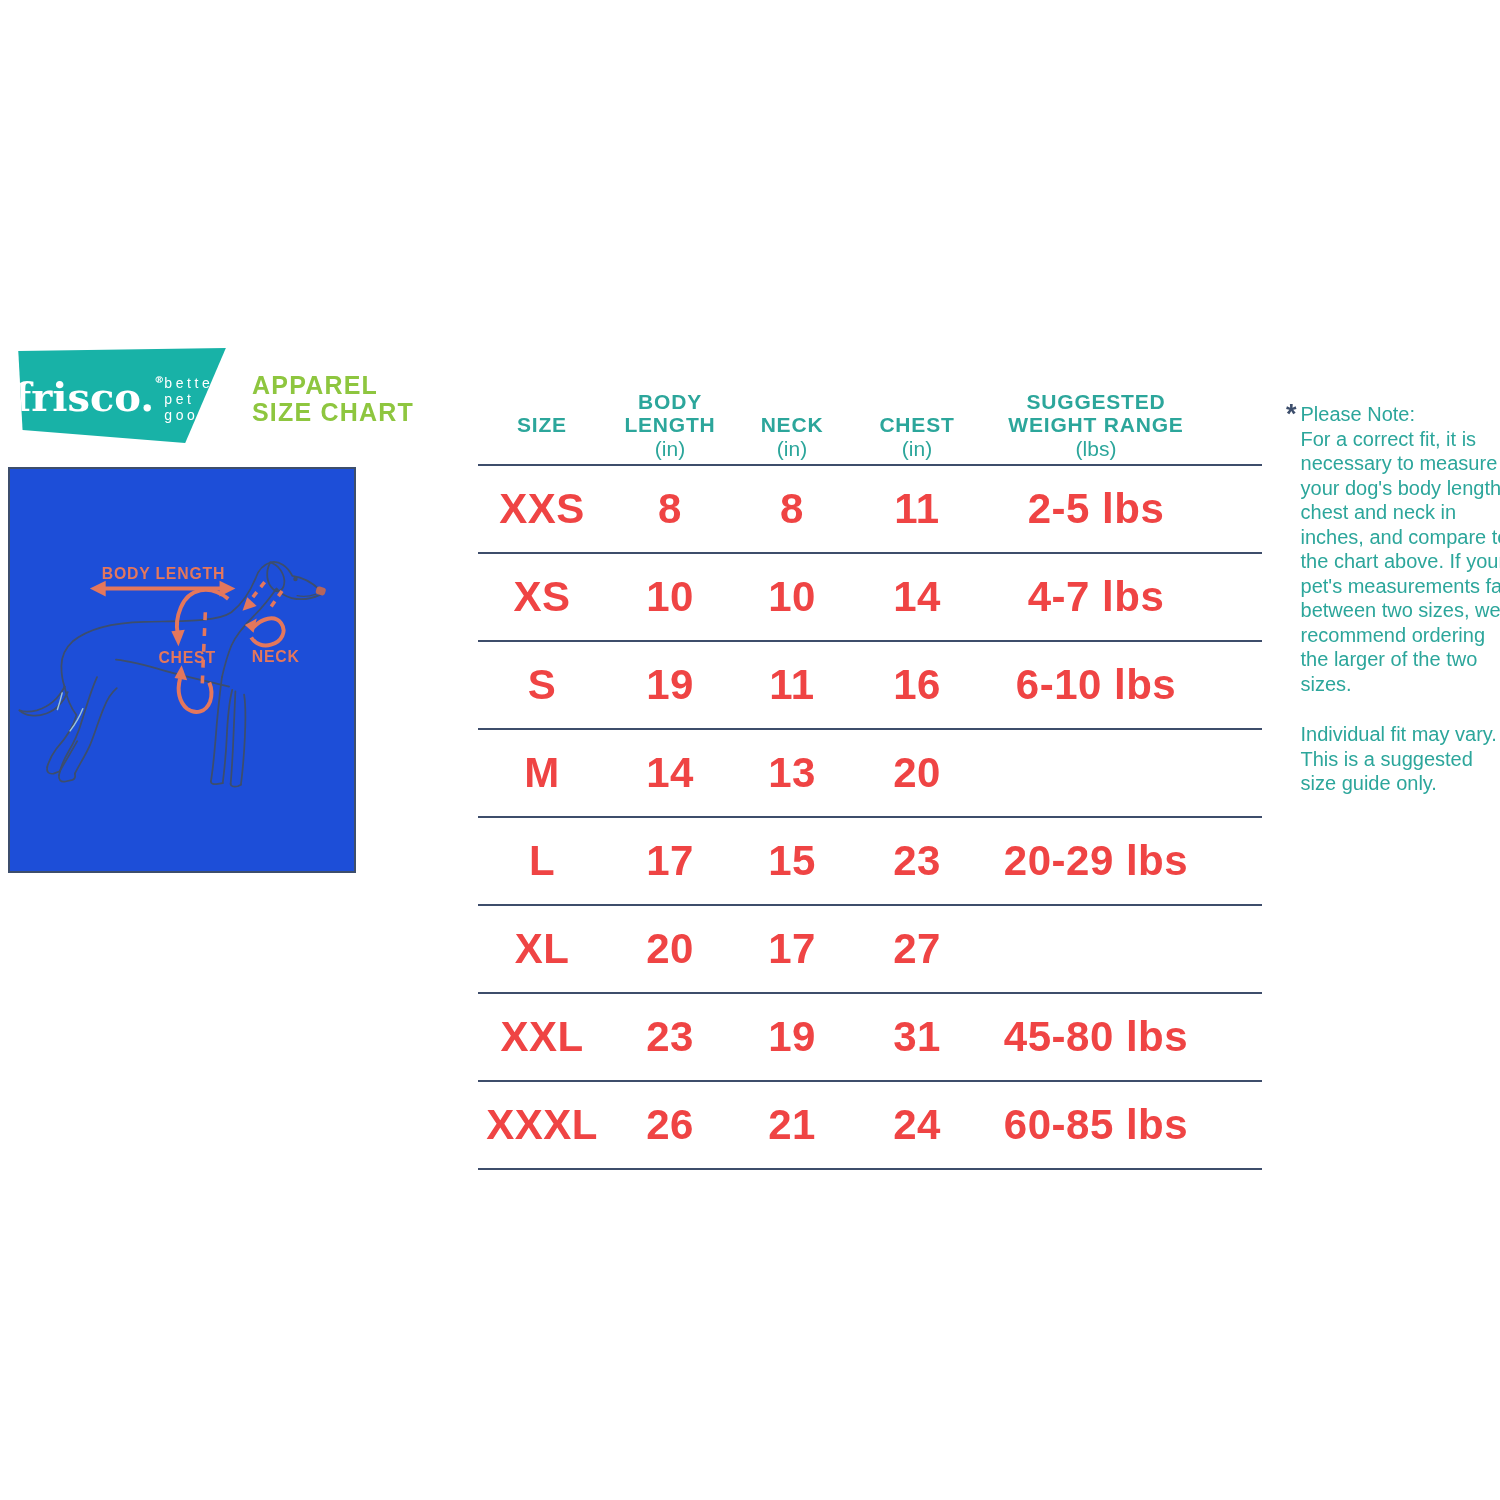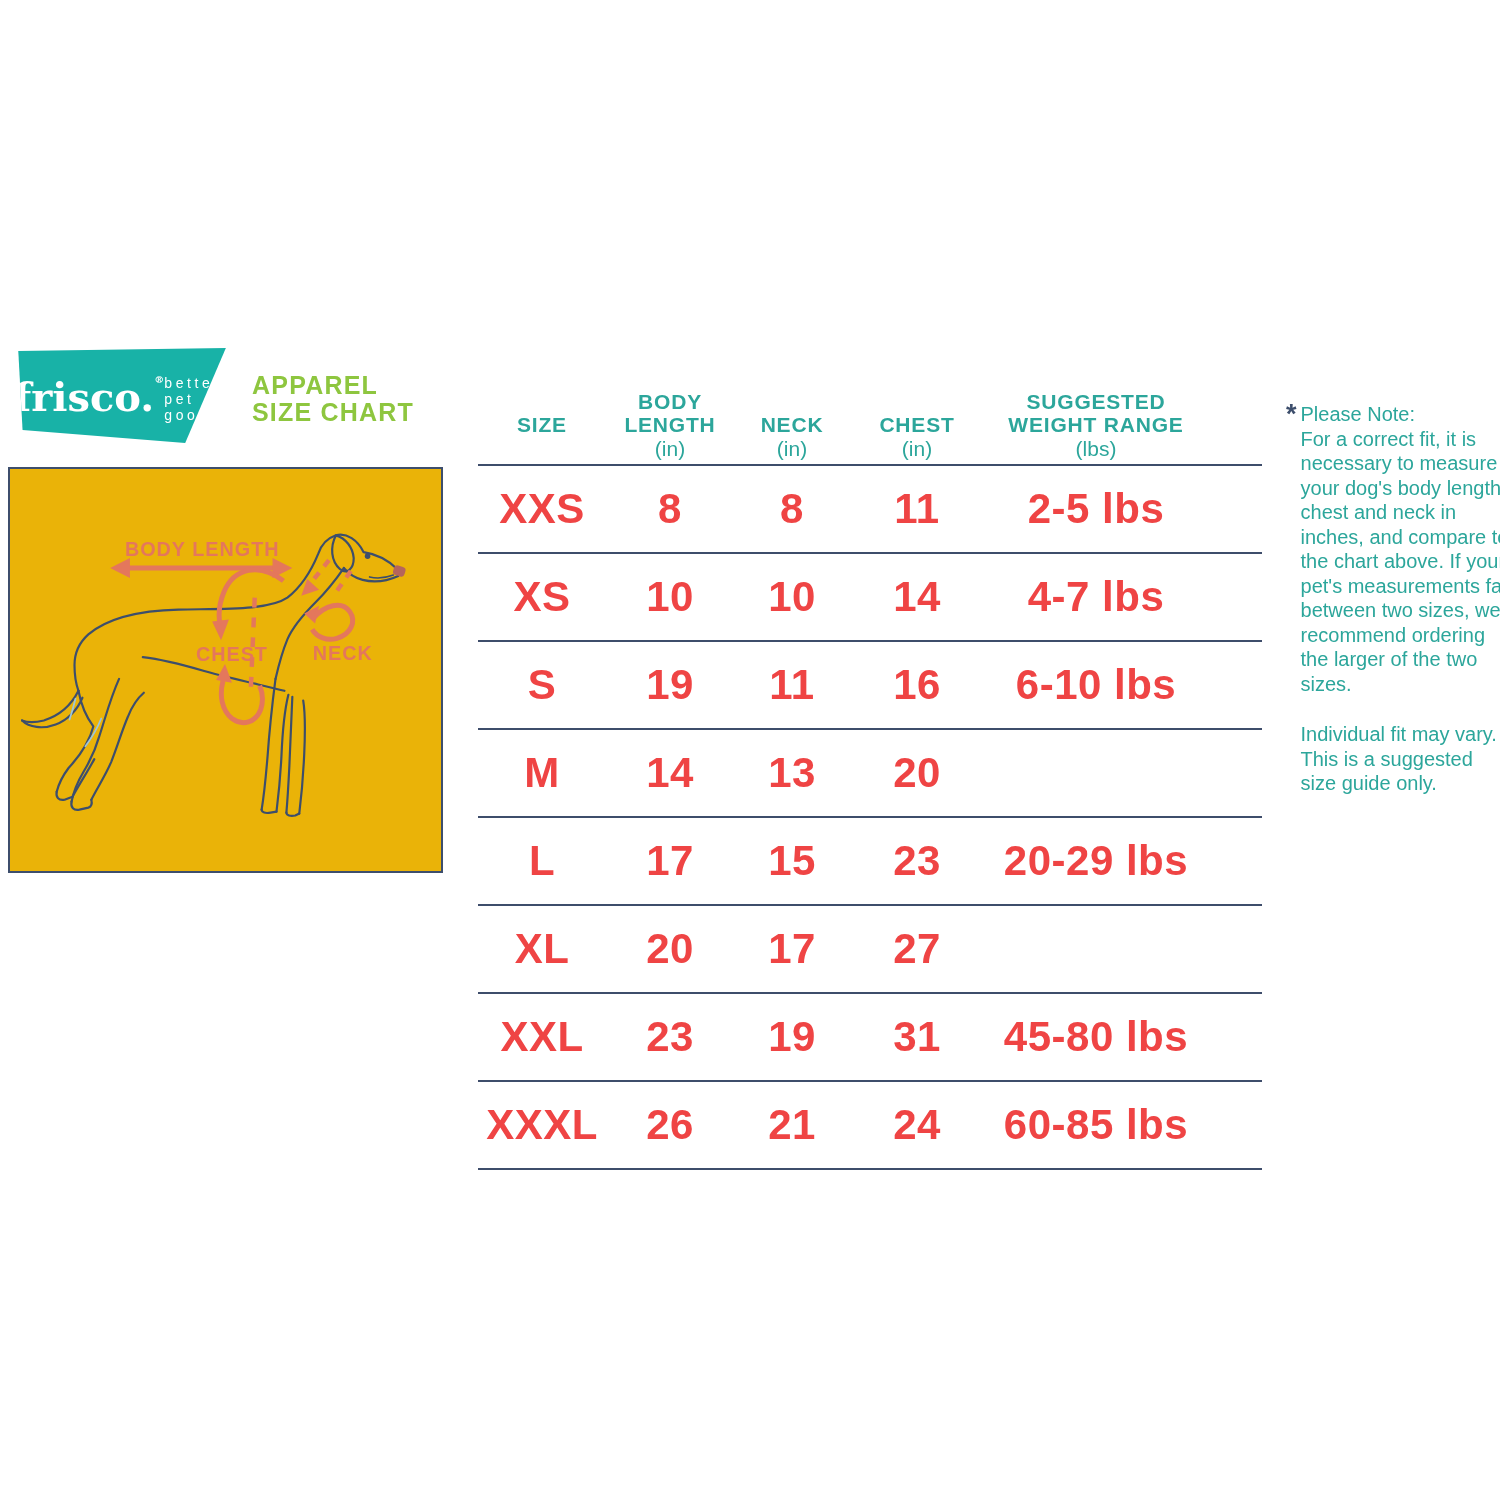--- a/index.html
+++ b/index.html
@@ -12,22 +12,22 @@
         display:flex;flex-direction:row;align-items:center;justify-content:center;color:#fff;}
   .brand{font-family:"DejaVu Serif", serif;font-weight:700;font-size:40px;line-height:1;margin-top:2px;}
   .brand sup{font-size:10px;vertical-align:28px;letter-spacing:0;}
   .tagline{font-size:14px;letter-spacing:3.6px;margin-top:7px;font-weight:400;}
 
   
   .chart-title{position:absolute;left:252px;top:372px;width:175px;text-align:left;
         color:#8ec63f;font-weight:700;font-size:25px;line-height:27px;letter-spacing:1.2px;}
 
   
-  .dog-box{position:absolute;left:8px;top:467px;width:435px;height:406px;
-        border:2px solid #3d4e6c;box-sizing:border-box;background:#eab308;}
+  .dog-box{position:absolute;left:8px;top:467px;width:348px;height:406px;
+        border:2px solid #3d4e6c;box-sizing:border-box;background:#1d4ed8;}
   .dog-box svg{display:block;width:100%;height:100%;}
 
   
   .size-table{position:absolute;left:478px;top:368px;width:784px;}
   .thead{display:grid;grid-template-columns:128px 128px 116px 134px 278px;height:96px;
         border-bottom:2px solid #3e4d6b;}
   .hcell{display:flex;flex-direction:column;justify-content:flex-end;align-items:center;text-align:right;}
   .hl{color:#2ca69b;font-weight:700;font-size:21px;line-height:23px;letter-spacing:0.8px;}
   .hu{color:#2ca69b;font-weight:400;font-size:21px;line-height:26px;min-height:28px;}
   .trow{display:grid;grid-template-columns:128px 128px 116px 134px 278px;height:86px;

